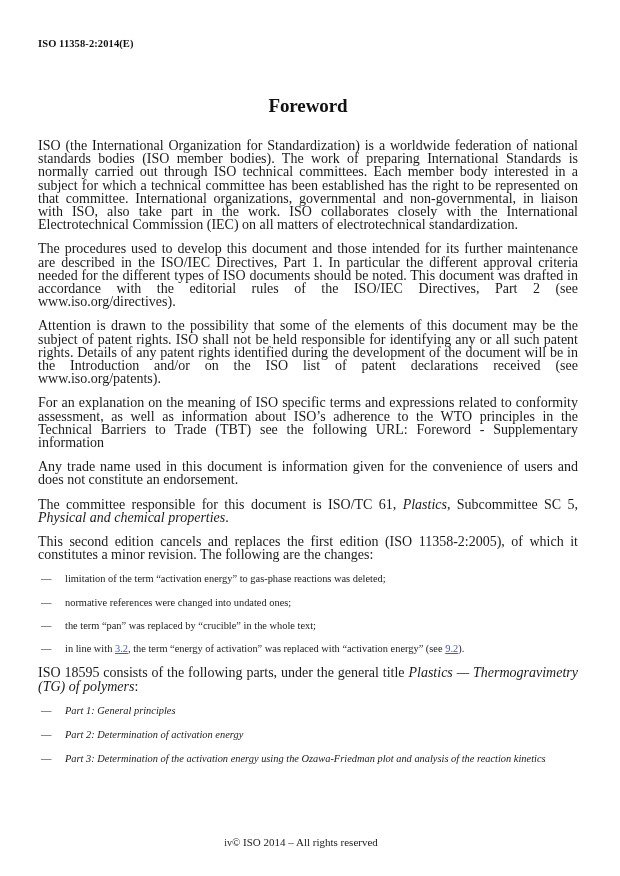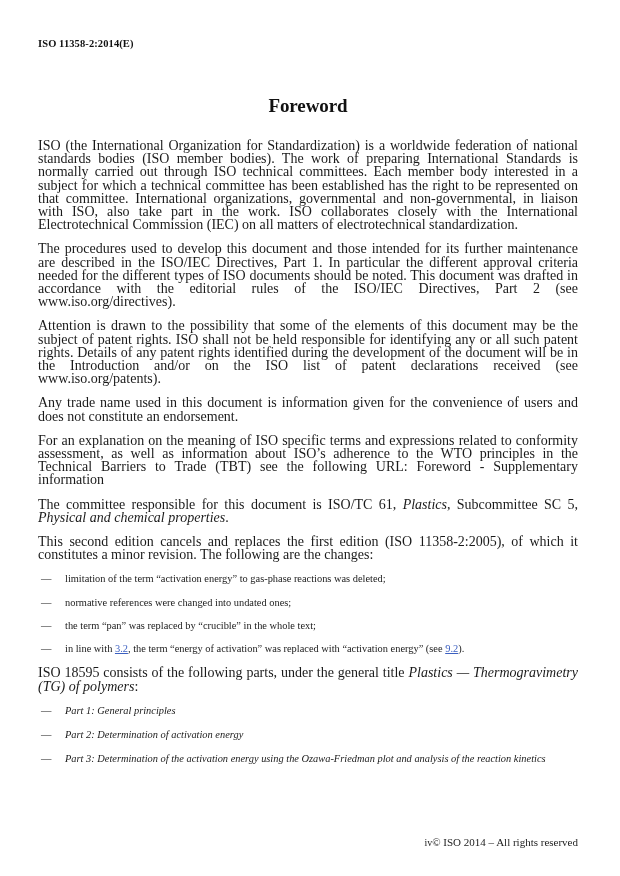--- a/index.html
+++ b/index.html
@@ -70,24 +70,24 @@
     top: 0;
   }
   ul.dash-list.parts li {
     font-style: italic;
     margin-bottom: 11px;
   }
   ul.dash-list.parts li .dash { font-style: normal; }
   .footer {
     position: absolute;
     left: 38px;
-    right: 42px;
+    right: 56px;
     bottom: 28px;
     display: flex;
-    justify-content: flex-end;
+    justify-content: center;
     align-items: baseline;
     font-size: 9.6px;
     color: #222;
   }
   .footer .folio { font-size: 10px; }
   .footer .rights { font-size: 11px; }
 </style>
 </head>
 <body>
 
@@ -96,23 +96,23 @@
   <div class="running-head">ISO 11358-2:2014(E)</div>
 
   <h1 class="title">Foreword</h1>
 
   <p class="body-par">ISO (the International Organization for Standardization) is a worldwide federation of national standards bodies (ISO member bodies). The work of preparing International Standards is normally carried out through ISO technical committees. Each member body interested in a subject for which a technical committee has been established has the right to be represented on that committee. International organizations, governmental and non-governmental, in liaison with ISO, also take part in the work. ISO collaborates closely with the International Electrotechnical Commission (IEC) on all matters of electrotechnical standardization.</p>
 
   <p class="body-par">The procedures used to develop this document and those intended for its further maintenance are described in the ISO/IEC Directives, Part 1.  In particular the different approval criteria needed for the different types of ISO documents should be noted.  This document was drafted in accordance with the editorial rules of the ISO/IEC Directives, Part 2 (see www.iso.org/directives).</p>
 
   <p class="body-par">Attention is drawn to the possibility that some of the elements of this document may be the subject of patent rights. ISO shall not be held responsible for identifying any or all such patent rights.  Details of any patent rights identified during the development of the document will be in the Introduction and/or on the ISO list of patent declarations received (see www.iso.org/patents).</p>
 
+  <p class="body-par">For an explanation on the meaning of ISO specific terms and expressions related to conformity assessment, as well as information about ISO’s adherence to the WTO principles in the Technical Barriers to Trade (TBT) see the following URL:  Foreword - Supplementary information</p>
+
   <p class="body-par">Any trade name used in this document is information given for the convenience of users and does not constitute an endorsement.</p>
-
-  <p class="body-par">For an explanation on the meaning of ISO specific terms and expressions related to conformity assessment, as well as information about ISO’s adherence to the WTO principles in the Technical Barriers to Trade (TBT) see the following URL:  Foreword - Supplementary information</p>
 
   <p class="body-par"><span>The committee responsible for this document is ISO/TC 61, </span><em>Plastics</em><span>, Subcommittee SC 5, </span><em>Physical and chemical properties</em><span>.</span></p>
 
   <p class="body-par">This second edition cancels and replaces the first edition (ISO 11358-2:2005), of which it constitutes a minor revision. The following are the changes:</p>
 
   <ul class="dash-list">
     <li>
       <span class="dash">—</span>
       <span>limitation of the term “activation energy” to gas-phase reactions was deleted;</span>
     </li>

